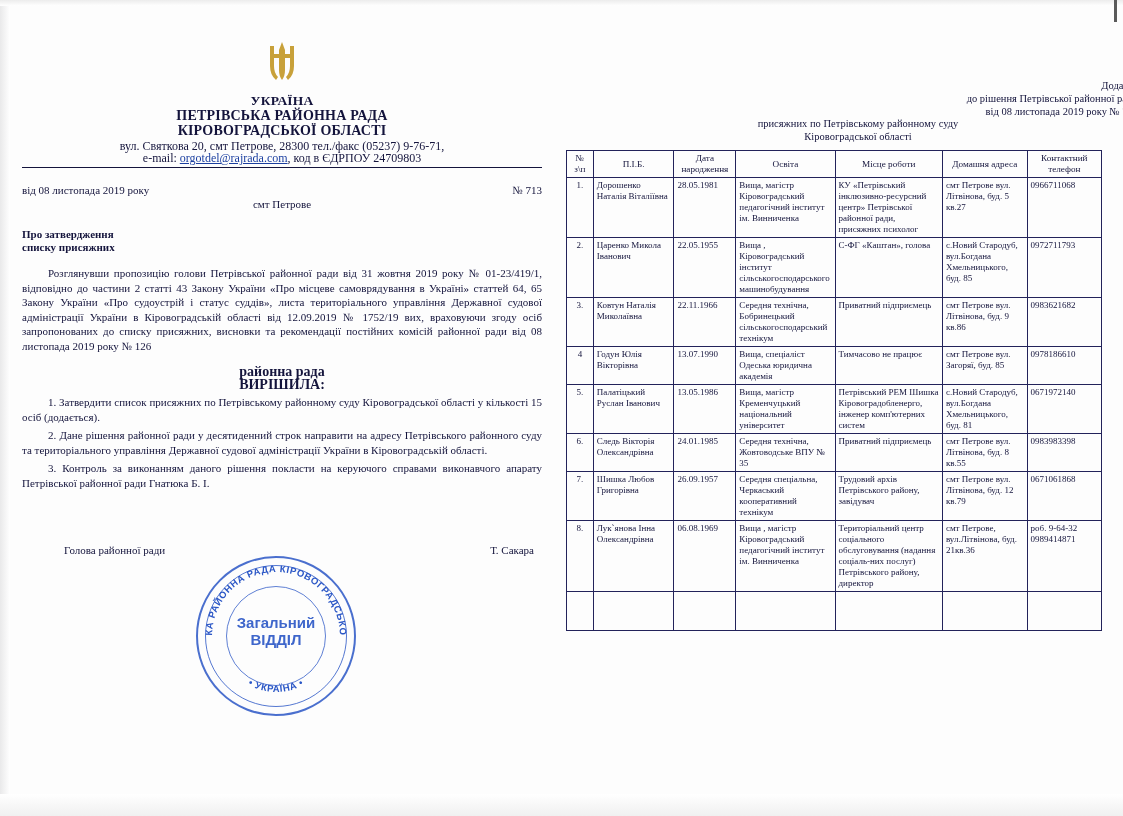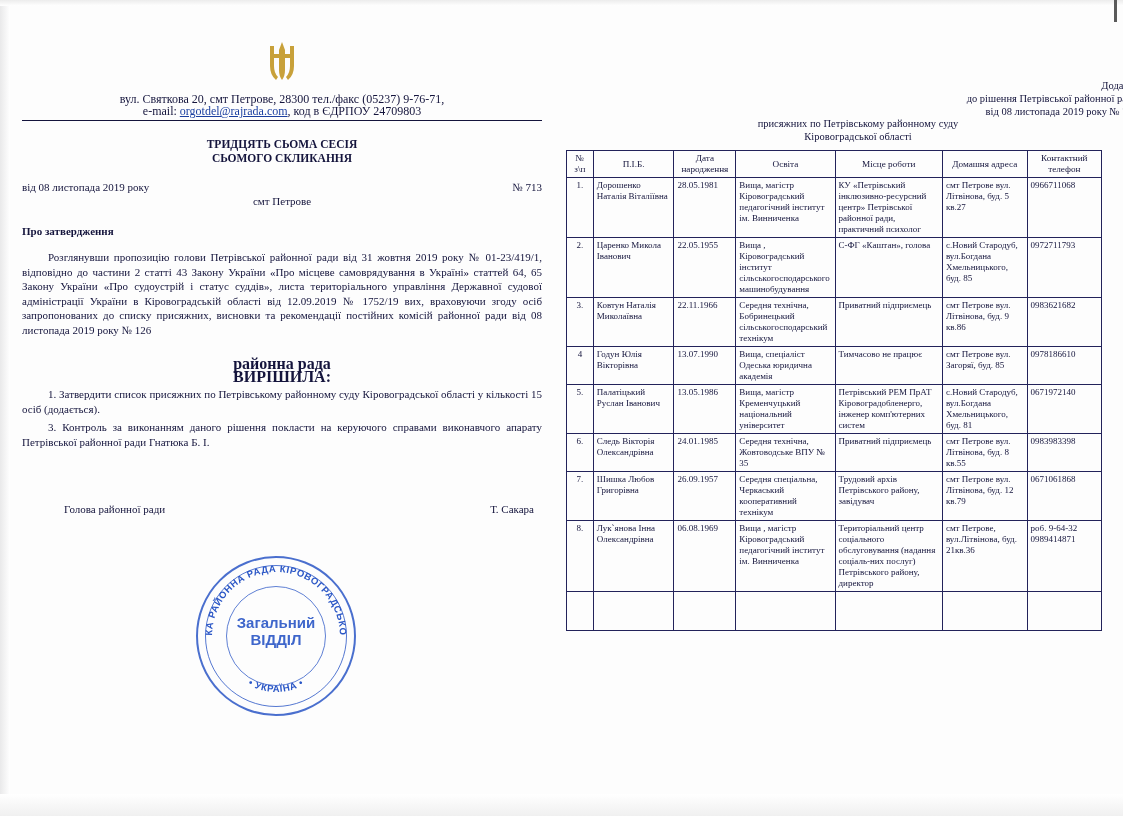--- a/index.html
+++ b/index.html
@@ -121,23 +121,23 @@
   .body-par {
     margin-top: 12px;
     font-size: 11px;
     line-height: 14.5px;
     text-align: justify;
     text-indent: 26px;
   }
   .council-resolved {
     text-align: center;
     font-weight: bold;
-    font-size: 16px;
+    font-size: 14px;
     line-height: 13px;
-    margin-top: 20px;
+    margin-top: 12px;
   }
   .item {
     font-size: 11px;
     line-height: 14.5px;
     text-align: justify;
     text-indent: 26px;
     margin-top: 4px;
   }
   .sign-row {
     margin-top: 54px;
@@ -270,53 +270,56 @@
     <div class="emblem">
       <svg width="34" height="44" viewBox="0 0 34 44" aria-hidden="true">
         <path d="M17 2 L20 10 L20 30 Q20 36 17 40 Q14 36 14 30 L14 10 Z" fill="#c8a13a"></path>
         <path d="M5 6 L9 6 L9 26 Q9 33 13 37 L11 40 Q5 35 5 26 Z" fill="#c8a13a"></path>
         <path d="M29 6 L25 6 L25 26 Q25 33 21 37 L23 40 Q29 35 29 26 Z" fill="#c8a13a"></path>
         <path d="M9 14 L14 14 L14 18 L9 18 Z" fill="#c8a13a"></path>
         <path d="M20 14 L25 14 L25 18 L20 18 Z" fill="#c8a13a"></path>
       </svg>
     </div>
 
+    <div class="hdr-title">
+      <div class="t1">УКРАЇНА</div>
+      <div class="t2">ПЕТРІВСЬКА РАЙОННА РАДА</div>
+      <div class="t2">КІРОВОГРАДСЬКОЇ ОБЛАСТІ</div>
+    </div>
 
     <div class="hdr-contact">
       <div>вул. Святкова 20, смт Петрове, 28300   тел./факс (05237) 9-76-71,</div>
       <div>
         <span>e-mail: </span><span class="mail">orgotdel@rajrada.com</span><span>, код в ЄДРПОУ 24709803</span>
       </div>
     </div>
     <div class="hdr-rule"></div>
 
-    <div class="session">
-      <div>ТРИДЦЯТЬ СЬОМА СЕСІЯ</div>
-      <div>СЬОМОГО СКЛИКАННЯ</div>
-    </div>
 
 
     <div class="date-row">
       <span>від 08 листопада 2019 року</span>
       <span>№ 713</span>
     </div>
     <div class="place-row">смт Петрове</div>
 
     <div class="subject">
       <div>Про затвердження</div>
+      <div>списку присяжних</div>
     </div>
 
     <div class="body-par">Розглянувши пропозицію голови Петрівської районної ради від 31 жовтня 2019 року № 01-23/419/1, відповідно до частини 2 статті 43 Закону України «Про місцеве самоврядування в Україні» статтей 64, 65 Закону України «Про судоустрій і статус суддів», листа територіального управління Державної судової адміністрації України в Кіровоградській області від 12.09.2019 № 1752/19 вих, враховуючи згоду осіб запропонованих до списку присяжних, висновки та рекомендації постійних комісій районної ради від 08 листопада 2019 року № 126</div>
 
     <div class="council-resolved">
       <div>районна рада</div>
       <div>ВИРІШИЛА:</div>
     </div>
 
     <div class="item">1. Затвердити список присяжних по Петрівському районному суду Кіровоградської області у кількості 15 осіб (додається).</div>
+    <div class="item">2. Дане рішення районної ради у десятиденний строк направити на адресу Петрівського районного суду та територіального управління Державної судової адміністрації України в Кіровоградській області.</div>
     <div class="item">3. Контроль за виконанням даного рішення покласти на керуючого справами виконавчого апарату Петрівської районної ради Гнатюка Б. І.</div>
 
     <div class="sign-row">
       <span>Голова районної ради</span>
       <span>Т. Сакара</span>
     </div>
   </div>
 
   <div class="seal">
     <div class="ring"></div>
@@ -366,21 +369,21 @@
           <th>Домашня адреса</th>
           <th>Контактний телефон</th>
         </tr>
       </thead>
       <tbody>
         <tr>
           <td class="num">1.</td>
           <td>Дорошенко Наталія Віталіївна</td>
           <td>28.05.1981</td>
           <td>Вища, магістр Кіровоградський педагогічний інститут ім. Винниченка</td>
-          <td>КУ «Петрівський інклюзивно-ресурсний центр» Петрівської районної ради, практичний психолог</td>
+          <td>КУ «Петрівський інклюзивно-ресурсний центр» Петрівської районної ради, присяжних психолог</td>
           <td>смт Петрове вул. Літвінова, буд. 5 кв.27</td>
           <td>0966711068</td>
         </tr>
         <tr>
           <td class="num">2.</td>
           <td>Царенко Микола Іванович</td>
           <td>22.05.1955</td>
           <td>Вища , Кіровоградський інститут сільськогосподарського машинобудування</td>
           <td>С-ФГ «Каштан», голова</td>
           <td>с.Новий Стародуб, вул.Богдана Хмельницького, буд. 85</td>
@@ -402,21 +405,21 @@
           <td>Вища, спеціаліст Одеська юридична академія</td>
           <td>Тимчасово не працює</td>
           <td>смт Петрове вул. Загоряї, буд. 85</td>
           <td>0978186610</td>
         </tr>
         <tr>
           <td class="num">5.</td>
           <td>Палатіцький Руслан Іванович</td>
           <td>13.05.1986</td>
           <td>Вища, магістр Кременчуцький національний університет</td>
-          <td>Петрівський РЕМ ПрАТ Кіровоградобленерго, інженер комп'ютерних систем</td>
+          <td>Петрівський РЕМ Шишка Кіровоградобленерго, інженер комп'ютерних систем</td>
           <td>с.Новий Стародуб, вул.Богдана Хмельницького, буд. 81</td>
           <td>0671972140</td>
         </tr>
         <tr>
           <td class="num">6.</td>
           <td>Следь Вікторія Олександрівна</td>
           <td>24.01.1985</td>
           <td>Середня технічна, Жовтоводське ВПУ № 35</td>
           <td>Приватний підприємець</td>
           <td>смт Петрове вул. Літвінова, буд. 8 кв.55</td>

